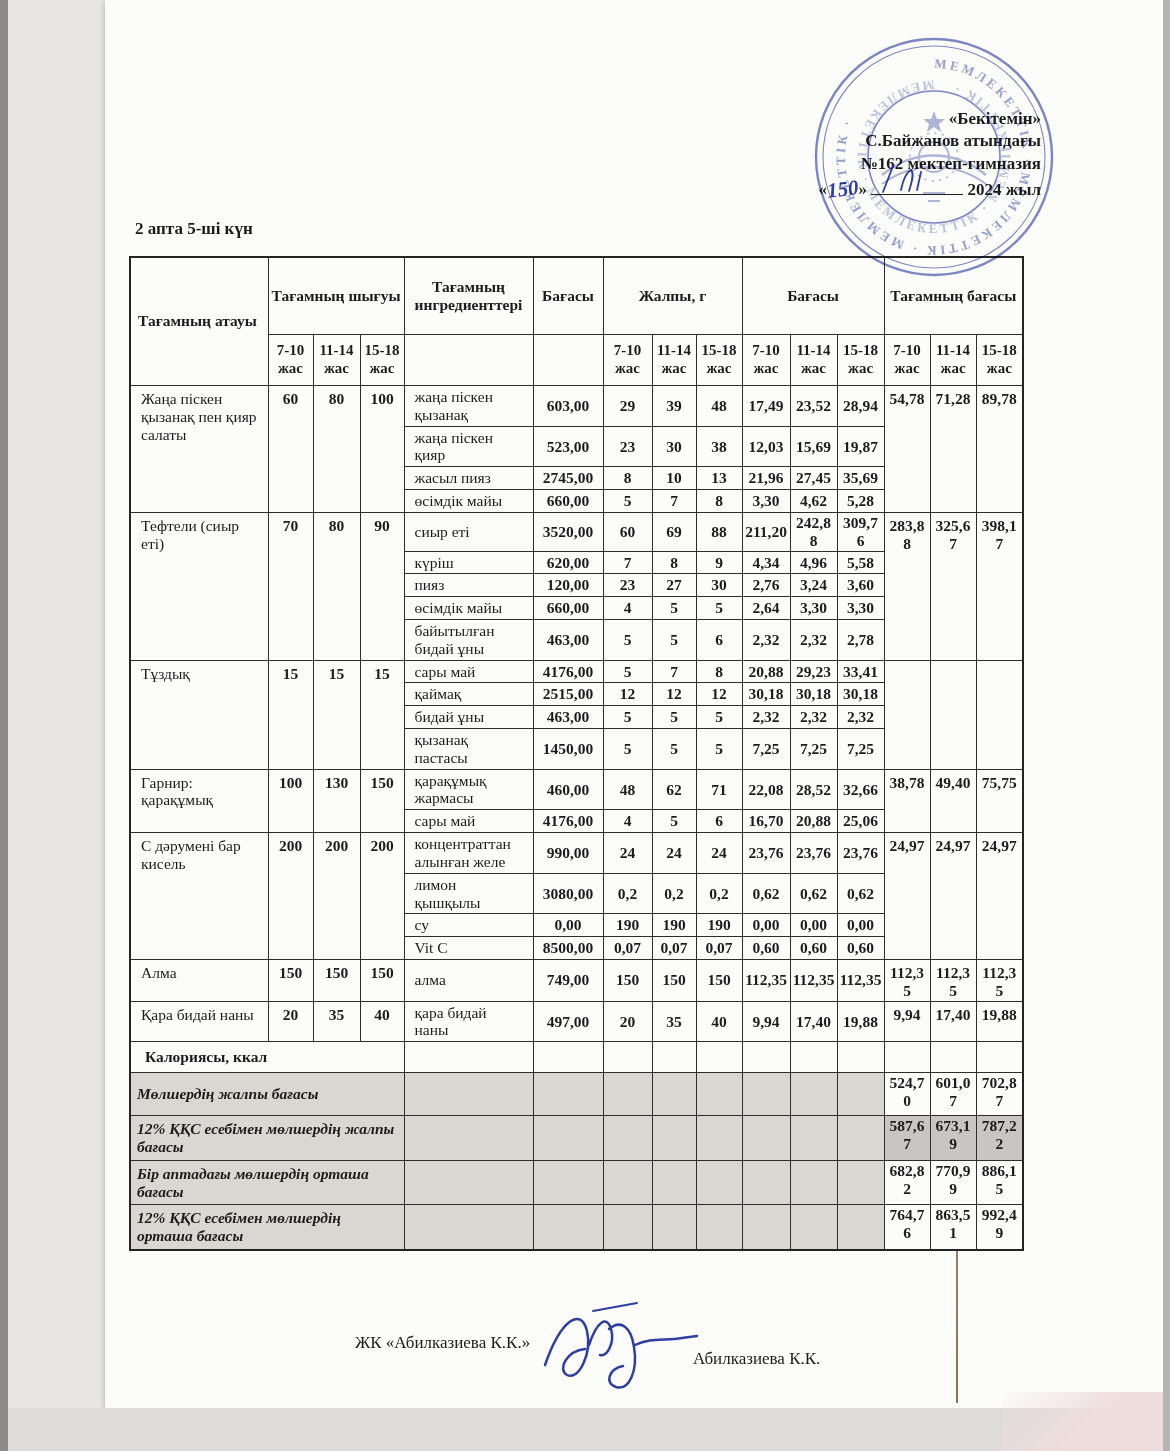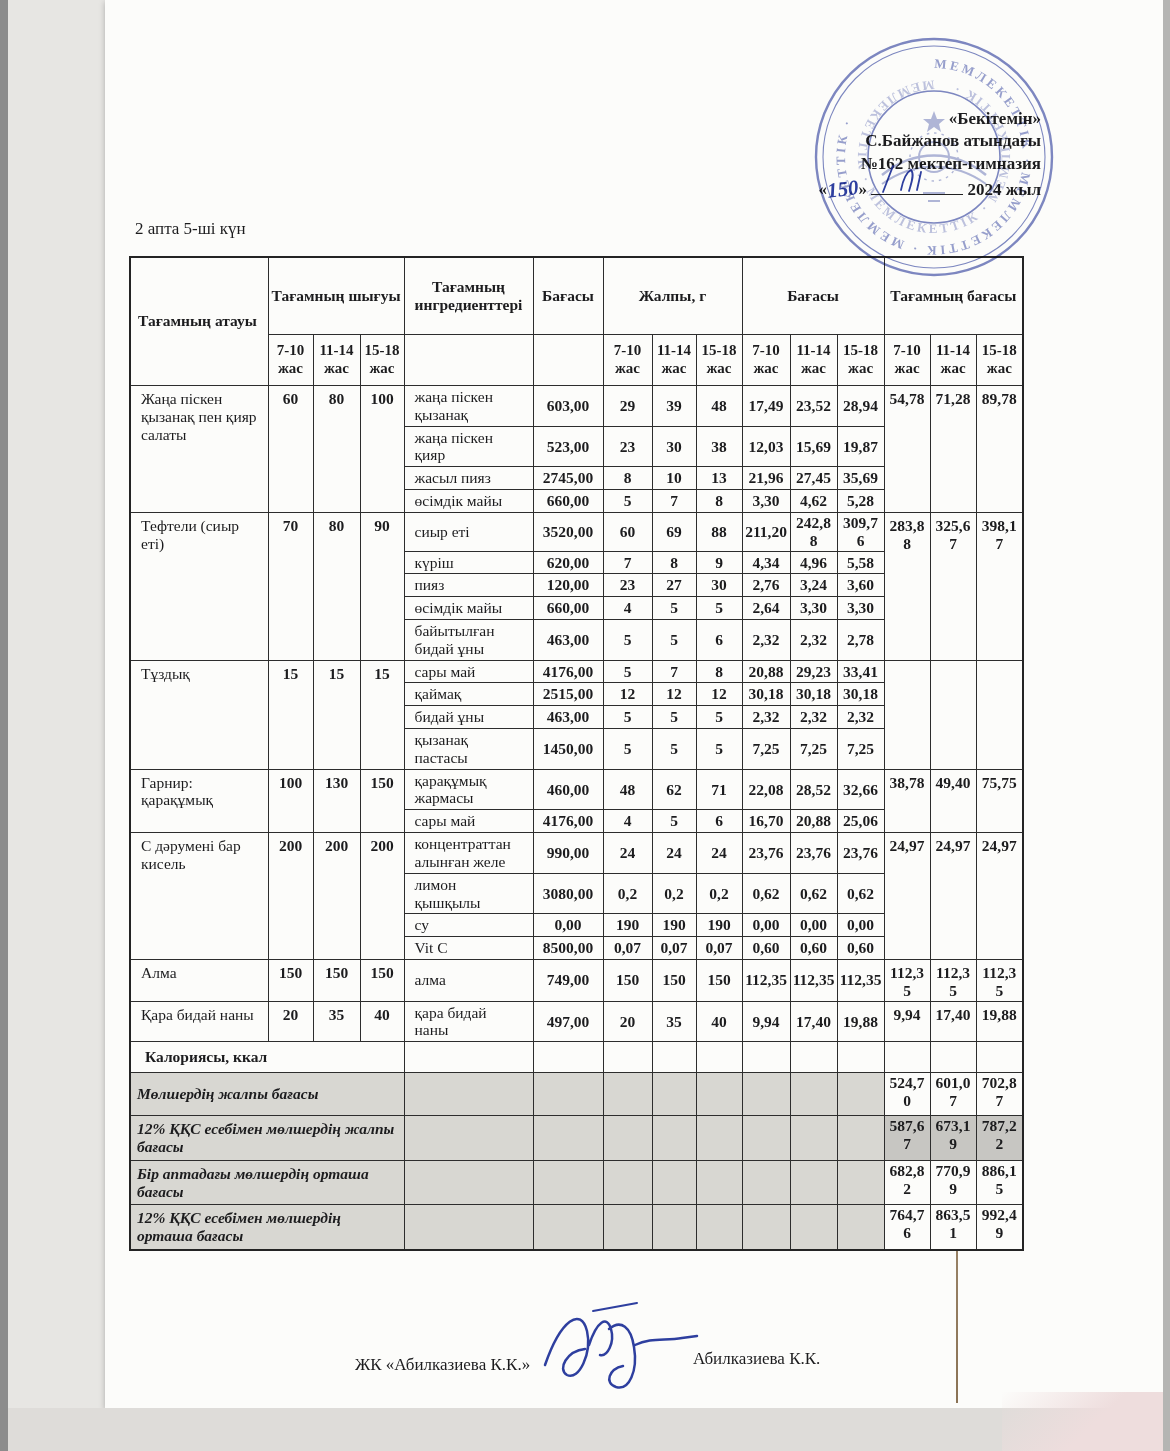--- a/index.html
+++ b/index.html
@@ -24,21 +24,21 @@
   .dir-sig{position:absolute;left:-12px;top:-26px;overflow:visible;}
   .date-scribble{position:absolute;left:6px;top:-14px;overflow:visible;}
 
   .stamp{position:absolute;left:698px;top:26px;z-index:3;opacity:.62;mix-blend-mode:multiply;pointer-events:none;
          filter:blur(.4px);}
   .stamp-stroke{stroke:var(--ink-blue);fill:none;}
   .stamp-fill{fill:var(--ink-blue);}
   .ringtext{fill:var(--ink-blue);font-family:"Liberation Serif",serif;font-size:13px;font-weight:bold;letter-spacing:3px;}
   .sig{stroke:var(--ink-blue);fill:none;stroke-linecap:round;stroke-linejoin:round;}
 
-  .subtitle{margin:16px 12px 0 30px;font-weight:normal;font-size:17px;}
+  .subtitle{margin:16px 12px 0 30px;font-weight:bold;font-size:17px;}
 
   
   table.menu{margin:17px 0 0 24px;border-collapse:collapse;table-layout:fixed;width:893px;
              font-size:15.5px;position:relative;z-index:1;background:#fcfcfa;}
   table.menu,table.menu th,table.menu td{border:1px solid #2d2d2d;}
   table.menu{border:2px solid #242424;}
   th{font-weight:bold;padding:2px;line-height:1.18;text-align:center;vertical-align:middle;}
   thead tr.grp th{height:72px;}
   thead tr.sub th{height:46px;font-size:15px;}
   th.h-dish{text-align:left;padding-left:7px;}
@@ -48,21 +48,21 @@
   td.num{font-weight:bold;text-align:center;vertical-align:middle;padding:1px 2px;}
   td.brk{word-break:break-all;}
   td.top{vertical-align:top;padding-top:4px;}
   td.cal-label{font-weight:bold;text-align:left;padding:3px 14px;height:24px;}
   td.sum-label{font-weight:bold;font-style:italic;text-align:left;padding:4px 6px;background:var(--shade);height:34px;}
   td.sh{background:var(--shade);}
   td.sh2{background:var(--shade-dark);}
   td.val{vertical-align:top;}
 
   .footer{position:relative;height:140px;margin-top:46px;}
-  .footer .company{position:absolute;left:250px;top:58px;font-size:17px;}
+  .footer .company{position:absolute;left:250px;top:36px;font-size:17px;}
   .footer .signer{position:absolute;left:588px;top:52px;font-size:17px;}
   .footer .big-sig{position:absolute;left:432px;top:2px;overflow:visible;}
 </style>
 </head>
 <body>
 
 <div class="canvas">
   <div class="edge-dark"></div>
   <div class="gutter"></div>
 

